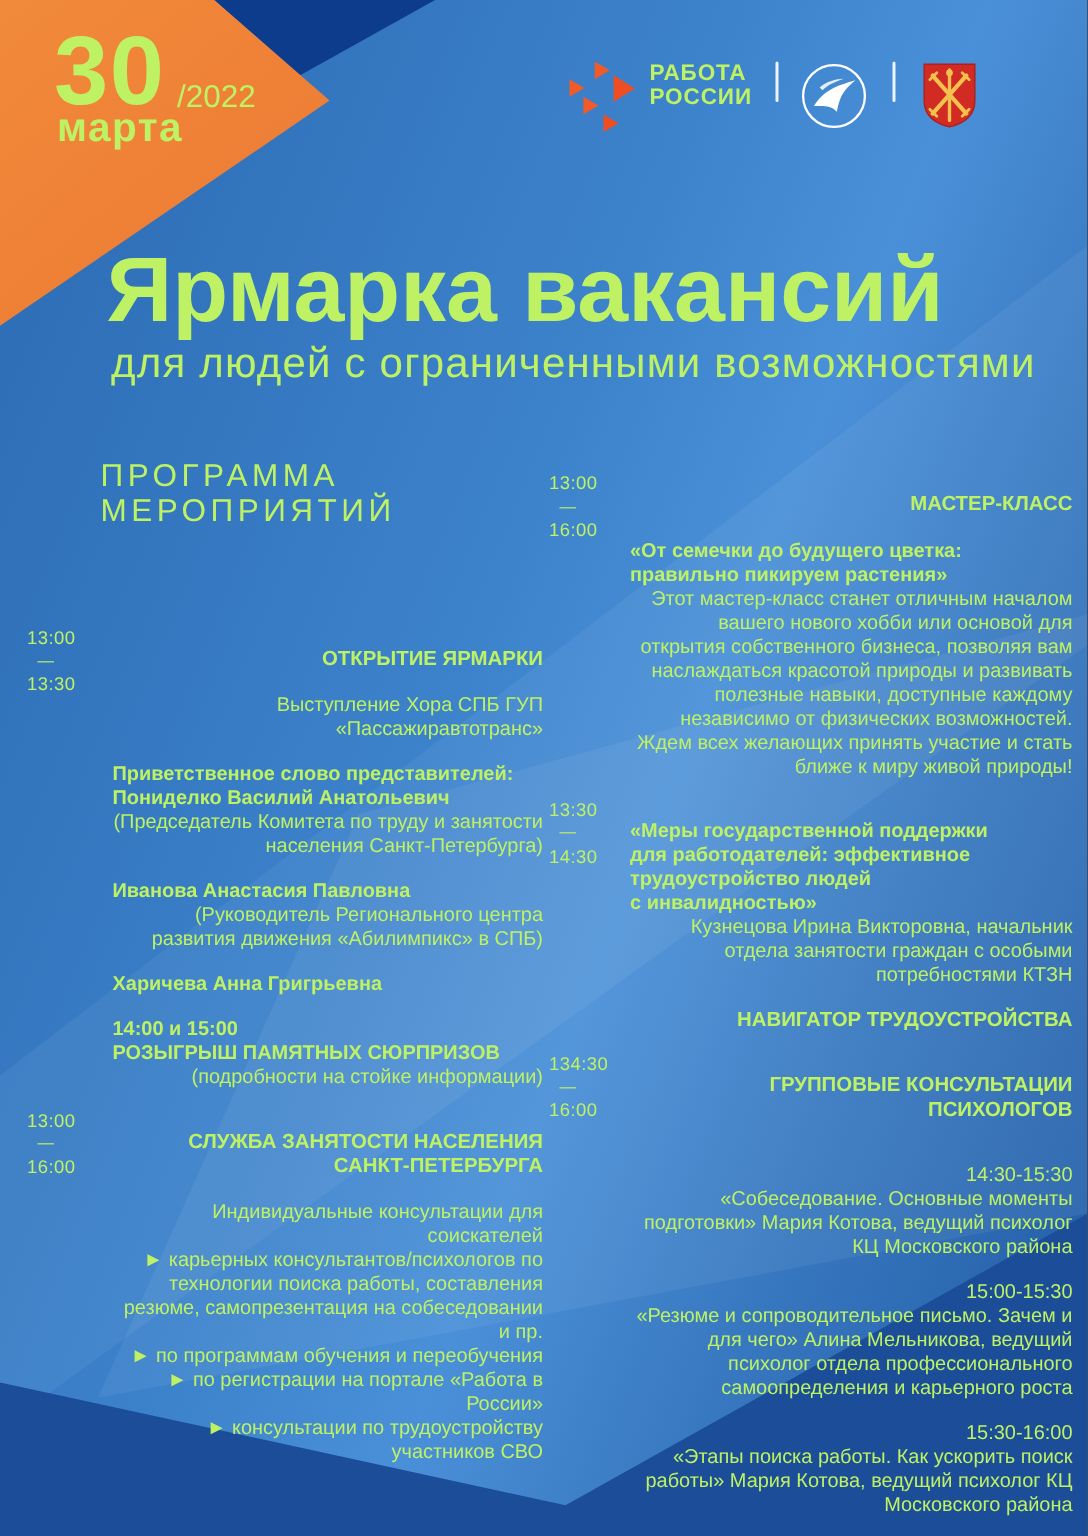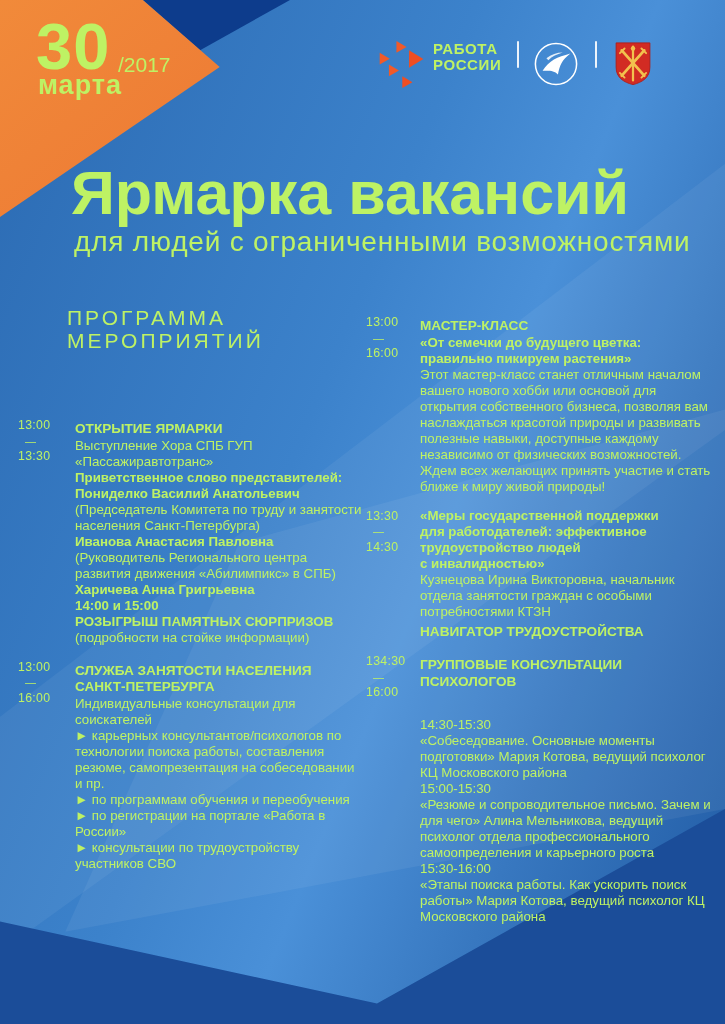--- a/index.html
+++ b/index.html
@@ -42,41 +42,41 @@
   
   .col{position:absolute;z-index:2;}
   .col-left{left:18px;top:417px;width:344px;}
   .col-right{left:366px;top:314px;width:349px;}
   .event{display:flex;align-items:flex-start;margin-top:13px;}
   .event:first-child{margin-top:0;}
   .time-cell{flex:0 0 57px;font-size:12.3px;line-height:15.5px;padding-top:1px;letter-spacing:.3px;}
   .col-right .time-cell{flex-basis:54px;}
   .time-cell .dash{padding-left:7px;font-size:11px;}
   .content{flex:1;font-size:13.3px;line-height:16px;}
-  .item{margin-top:0;}
-  .item.first{margin-top:4px;}
+  .item{margin-top:14px;}
+  .item.first{margin-top:14px;text-align:right;}
   .item.big-gap{margin-top:27px;}
   .item .h{font-weight:700;font-size:13.6px;line-height:16.5px;white-space:pre-line;}
   .item .b{font-weight:700;white-space:pre-line;}
-  .item .t{white-space:pre-line;}
+  .item .t{white-space:pre-line;text-align:right;}
 </style>
 </head>
 <body>
 
 <div class="poster">
 
   <div class="bg bg-base"></div>
   <div class="bg bg-sheen-a"></div>
   <div class="bg bg-sheen-b"></div>
   <div class="bg bg-bottom"></div>
   <div class="bg bg-navy-tri"></div>
   <div class="bg bg-orange-arrow"></div>
 
   <div class="layer date-day">30</div>
-  <div class="layer date-year">/2017</div>
+  <div class="layer date-year">/2022</div>
   <div class="layer date-month">марта</div>
 
   <div class="layer logo-row">
     <svg class="rr-arrows" viewBox="0 0 56 56">
       <path d="M22 0 L34 7 L22 14 Z" fill="#F15A29"></path>
       <path d="M2 14 L14 21 L2 28 Z" fill="#F15A29"></path>
       <path d="M37 11 L54 21.5 L37 32 Z" fill="#EF4E23"></path>
       <path d="M13 28 L25 35 L13 42 Z" fill="#F15A29"></path>
       <path d="M29 42 L41 49 L29 56 Z" fill="#EF4E23"></path>
     </svg>

